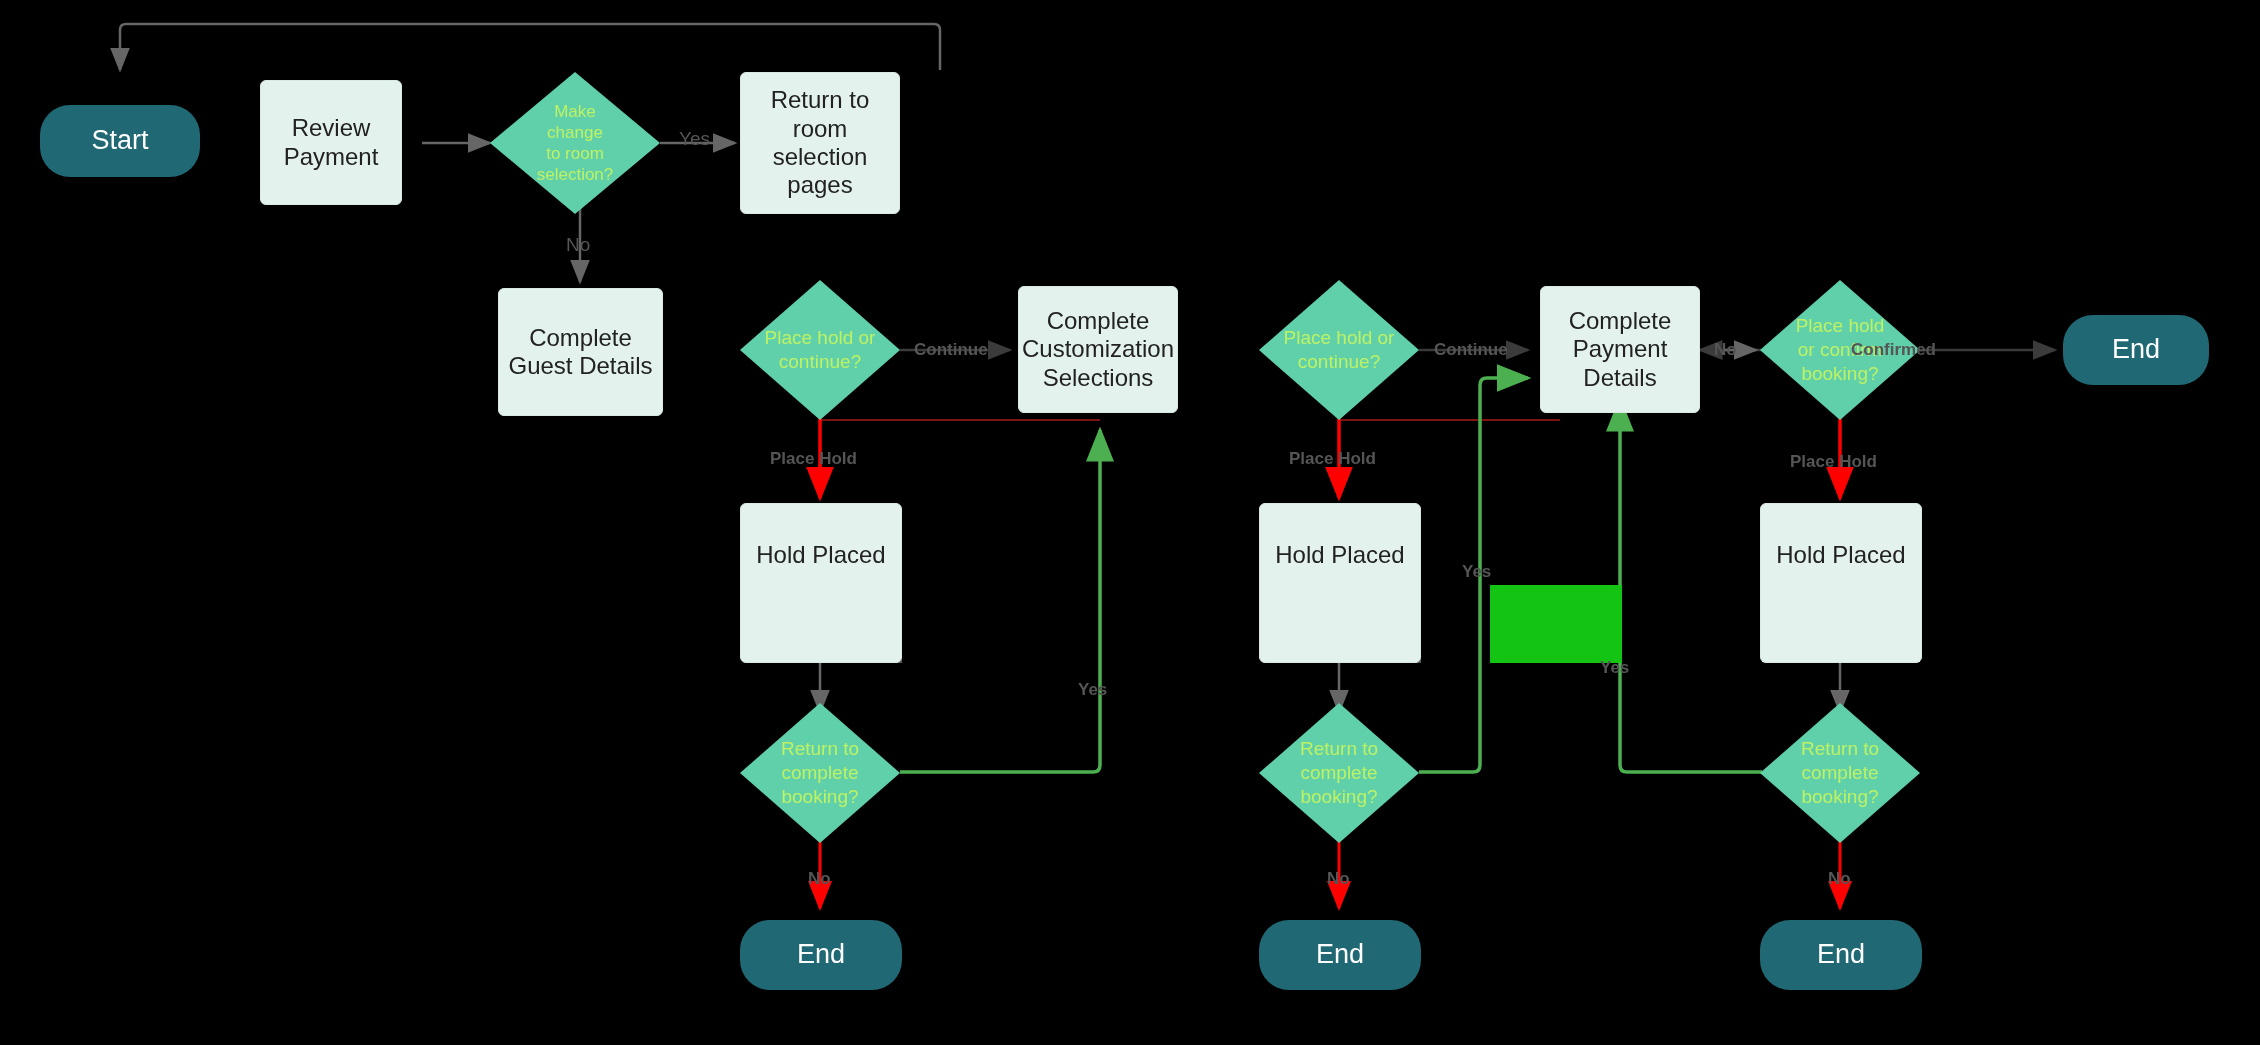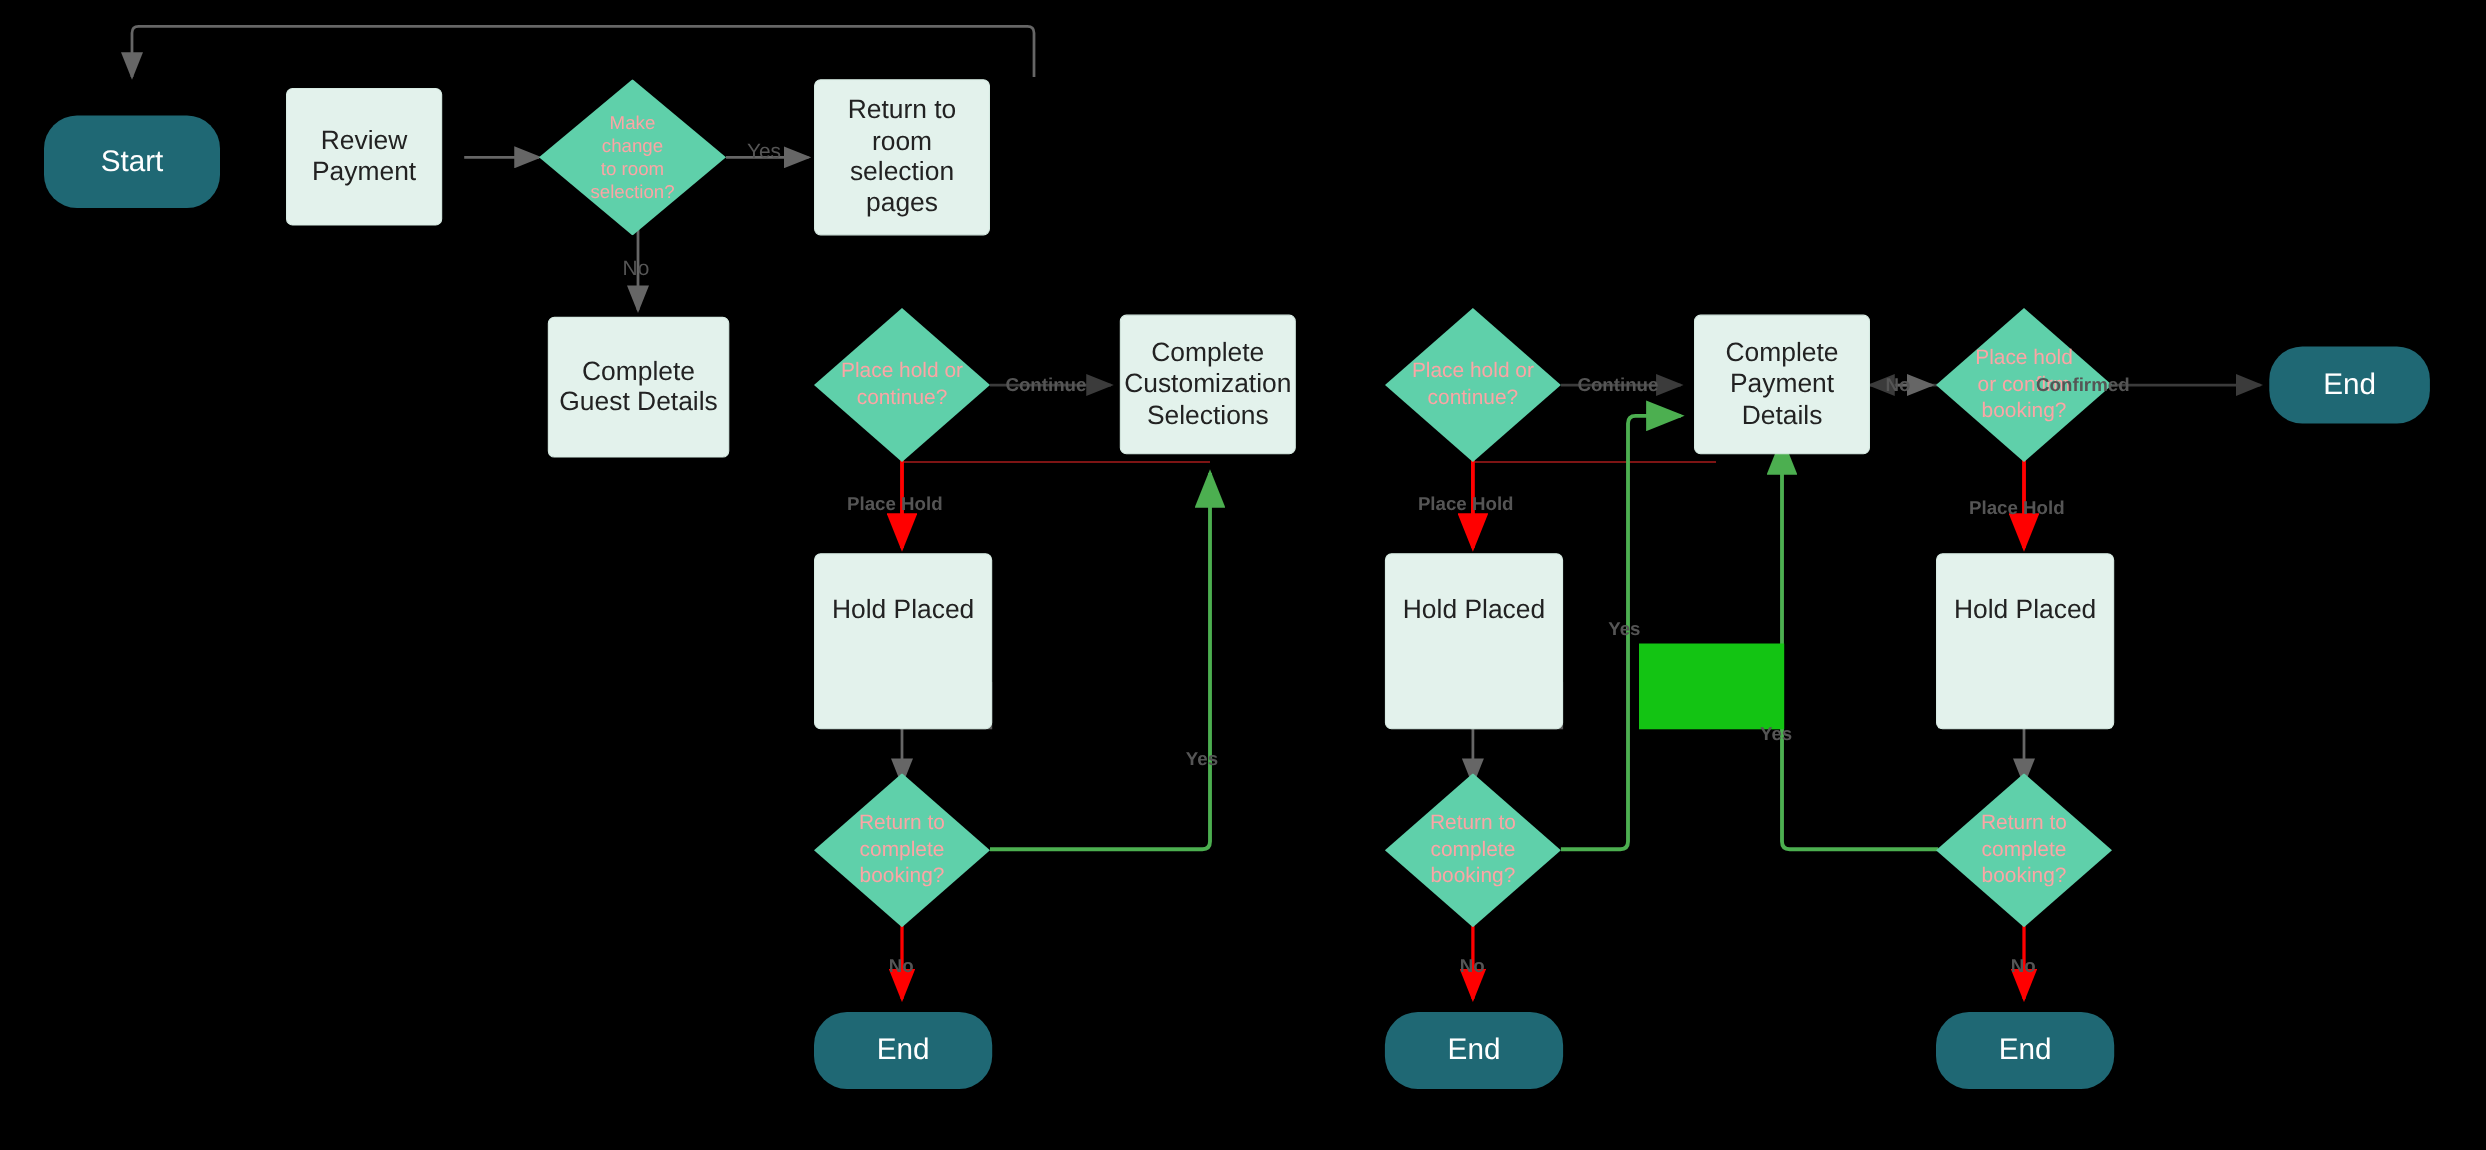--- a/index.html
+++ b/index.html
@@ -56,21 +56,21 @@
     left: 0; top: 0;
     width: 100%;
     height: 100%;
     background: #5fd0aa;
     clip-path: polygon(50% 0%, 100% 50%, 50% 100%, 0% 50%);
     z-index: 0;
   }
   .node.decision .diamond-label {
     position: relative;
     z-index: 1;
-    color: #fca5a5;
+    color: #bef264;
     font-size: 19px;
     line-height: 1.25;
     padding: 0 6px;
   }
   .node.decision.small .diamond-label { font-size: 17px; }
 
   
   .edge-label {
     position: absolute;
     color: #555555;
@@ -202,21 +202,21 @@
     <g>
       <path d="M1840,833 L1840,908" fill="none" stroke="#ff0000" stroke-width="3" marker-end="url(#ar-red)"></path>
     </g>
   </svg>
 
   <div class="artifact gray-block" style="left:818px; top:620px; width:84px; height:43px;"></div>
   <div class="artifact gray-block" style="left:1337px; top:620px; width:84px; height:43px;"></div>
   <div class="artifact pale-block" style="left:1762px; top:600px; width:158px; height:62px;"></div>
   <div class="artifact green-block" style="left:1490px; top:585px; width:132px; height:78px;"></div>
 
-  <div class="node terminator" style="left:40px; top:105px; width:160px; height:84px;">
+  <div class="node terminator" style="left:40px; top:105px; width:160px; height:72px;">
     <span>Start</span>
   </div>
 
   <div class="node process" style="left:260px; top:80px; width:142px; height:125px;">
     <span style="white-space:pre-line">Review
 Payment</span>
   </div>
 
   <div class="node decision small" style="left:490px; top:72px; width:170px; height:142px;">
     <span class="diamond-shape"></span>

